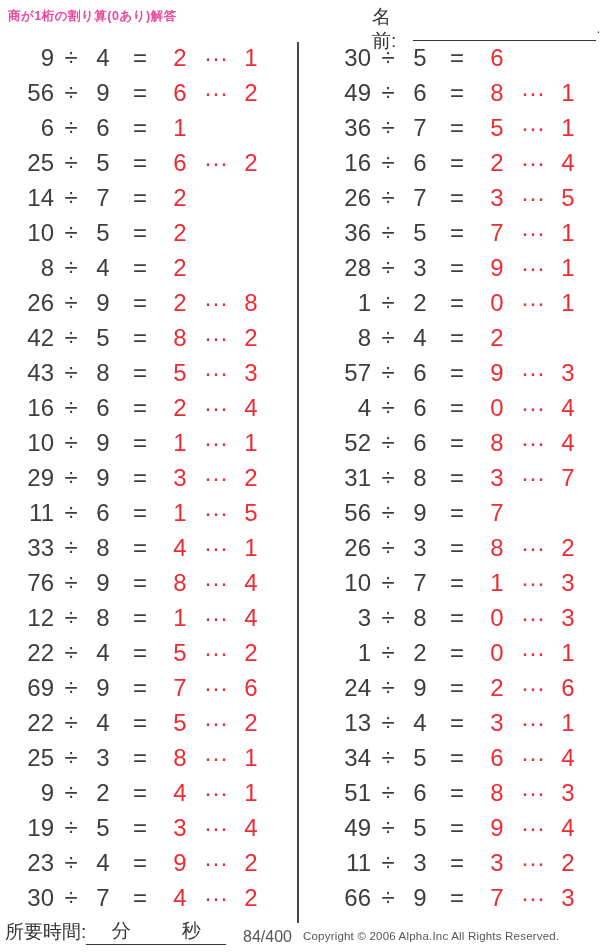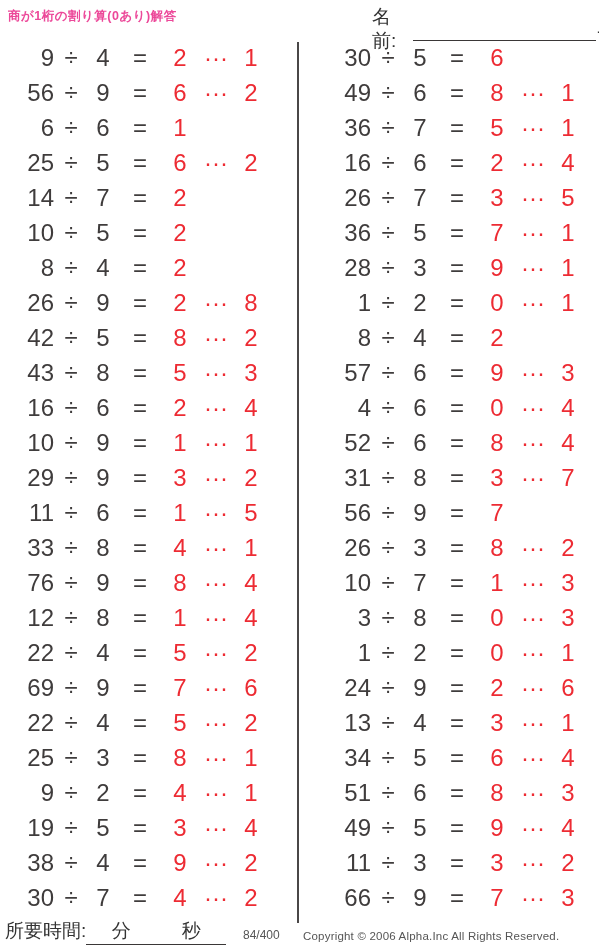--- a/index.html
+++ b/index.html
@@ -32,28 +32,28 @@
   .col-right{left:325px;}
   .row{
     display:grid;
     grid-template-columns:46px 34px 30px 44px 36px 36px 34px;
     height:35px;align-items:center;font-size:24px;
   }
   .cell{text-align:center;line-height:35px;}
   .cell.dividend{text-align:right;}
   .cell.ans{color:var(--red);}
   .footer-time{
-    position:absolute;left:5px;top:918px;display:flex;align-items:flex-start;font-size:19px;color:#333;
+    position:absolute;left:5px;top:918px;display:flex;align-items:center;font-size:19px;color:#333;
   }
   .time-line{
     display:inline-flex;width:140px;height:26px;border-bottom:1.5px solid #3a3737;
     justify-content:space-around;align-items:flex-end;
   }
   .page-count{
-    position:absolute;left:243px;top:928px;font-size:12px;color:var(--muted);
+    position:absolute;left:243px;top:928px;font-size:16px;color:var(--muted);
   }
   .copyright{
     position:absolute;left:303px;top:930px;font-size:11.5px;color:var(--muted);letter-spacing:.2px;text-align:right;
   }
 </style>
 </head>
 <body>
 
 <div class="title">商が1桁の割り算(0あり)解答</div>
 
@@ -267,21 +267,21 @@
     <div class="row">
       <span class="cell dividend">19</span>
       <span class="cell op">÷</span>
       <span class="cell divisor">5</span>
       <span class="cell eq">=</span>
       <span class="cell ans">3</span>
       <span class="cell ans">···</span>
       <span class="cell ans">4</span>
     </div>
     <div class="row">
-      <span class="cell dividend">38</span>
+      <span class="cell dividend">23</span>
       <span class="cell op">÷</span>
       <span class="cell divisor">4</span>
       <span class="cell eq">=</span>
       <span class="cell ans">9</span>
       <span class="cell ans">···</span>
       <span class="cell ans">2</span>
     </div>
     <div class="row">
       <span class="cell dividend">30</span>
       <span class="cell op">÷</span>

